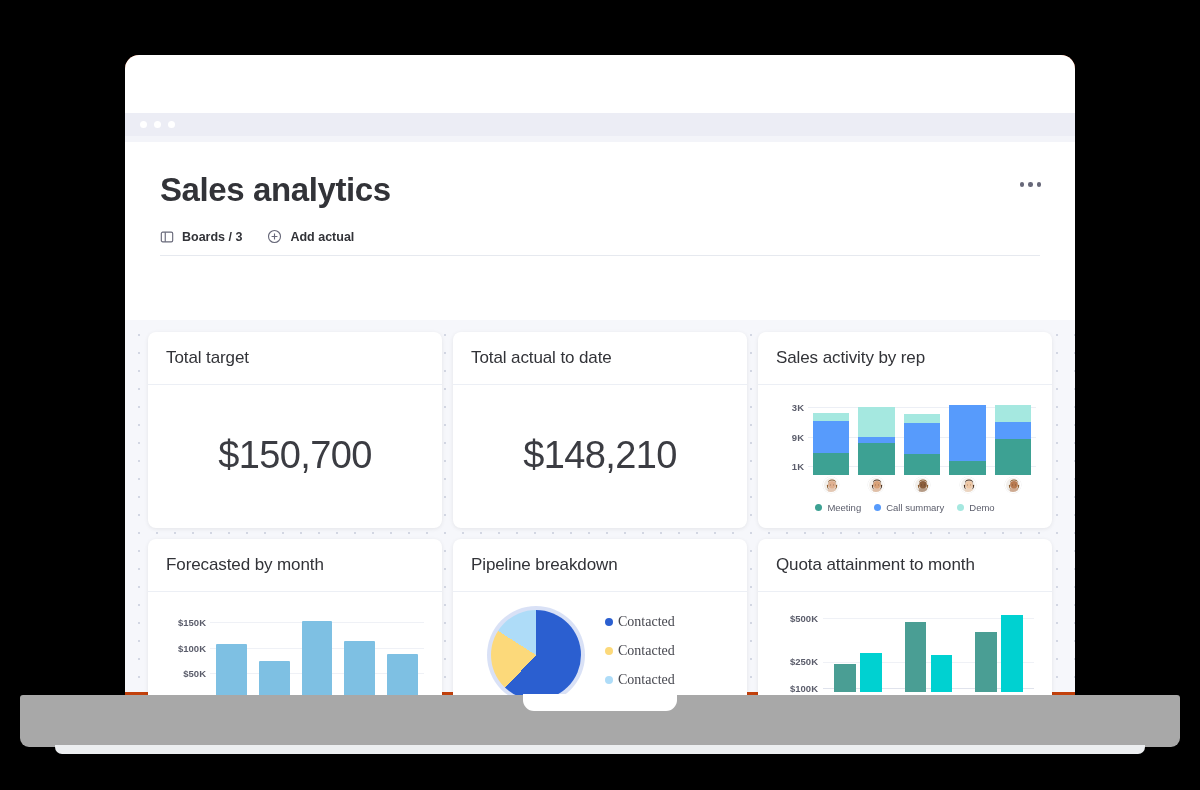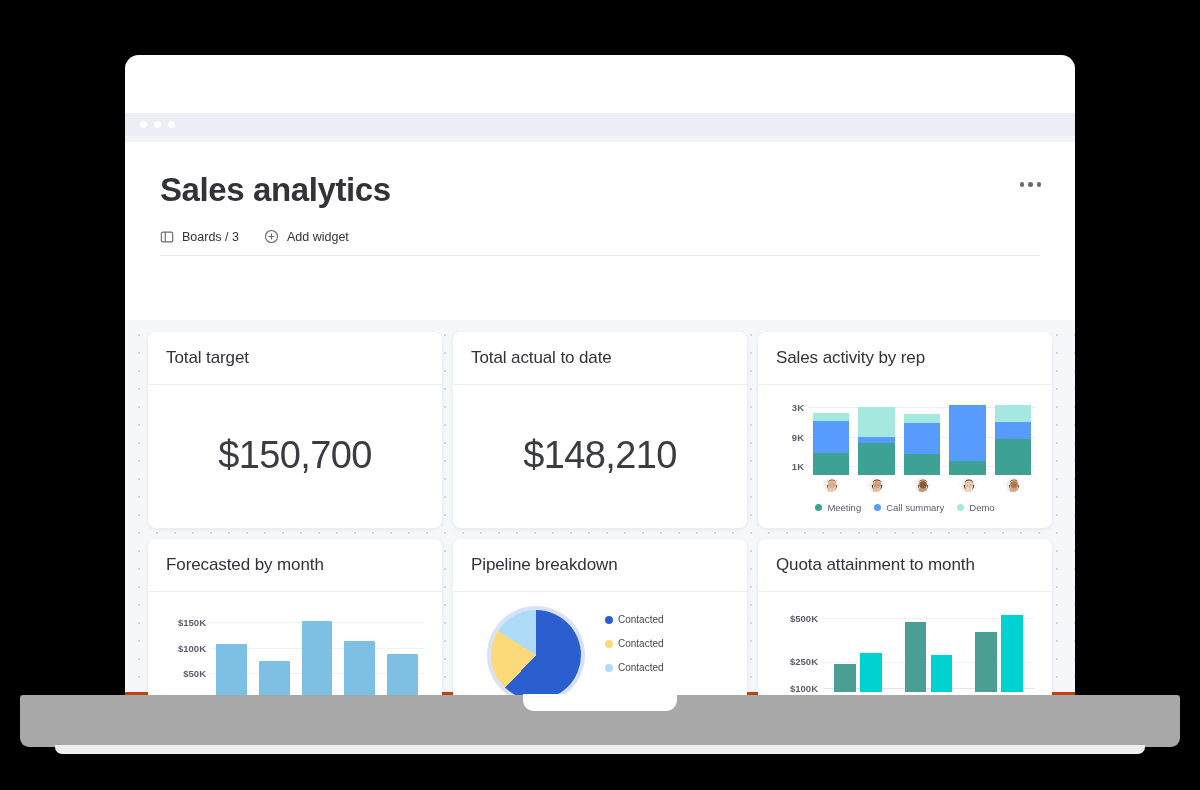--- a/index.html
+++ b/index.html
@@ -81,21 +81,21 @@
   }
   .more-dot { width: 4.5px; height: 4.5px; border-radius: 50%; background: #676879; }
 
   #subnav {
     display: flex; align-items: center; gap: 25px;
     margin-top: 21px; padding-bottom: 11px;
     border-bottom: 1px solid #e6e9ef;
   }
   .subnav-item {
     display: flex; align-items: center; gap: 8px;
-    font-size: 12.5px; font-weight: 400; color: #323338; cursor: pointer;
+    font-size: 12.5px; font-weight: 700; color: #323338; cursor: pointer;
   }
   .subnav-ico { display: flex; align-items: center; justify-content: center; }
 
   
   #dashboard-canvas {
     position: absolute; left: 0; top: 178px;
     width: 950px; height: 372px;
     background-color: #f6f7fb;
     background-image: radial-gradient(#d3d7e3 1px, transparent 1.1px);
     background-size: 18px 18px;
@@ -169,21 +169,21 @@
   #pie-wrap { position: absolute; left: 28px; top: 12px; width: 90px; height: 90px; }
   #pie-halo {
     position: absolute; inset: -4px; border-radius: 50%;
     background: #b9c9ef; opacity: .55;
   }
   #pie { position: absolute; inset: 0; border-radius: 50%; }
   #pie-legend {
     position: absolute; left: 142px; top: 16px;
     display: flex; flex-direction: column; gap: 13px;
   }
-  #pie-legend .legend-label { font-size: 10px; color: #46474f; }
+  #pie-legend .legend-label { font-size: 14px; color: #46474f; font-family: Liberation Serif, serif; }
   #pie-legend .legend-dot { width: 8px; height: 8px; }
 </style>
 </head>
 <body>
 
 <div id="laptop-mockup">
 
   <div id="laptop-screen-bezel">
 
     <div id="browser-chrome">
@@ -217,21 +217,21 @@
             <span>Boards / 3</span>
           </div>
           <div class="subnav-item">
             <span class="subnav-ico">
               <svg width="15" height="15" viewBox="0 0 16 16">
                 <circle cx="8" cy="8" r="6.4" fill="none" stroke="#676879" stroke-width="1.2"></circle>
                 <line x1="8" y1="4.9" x2="8" y2="11.1" stroke="#676879" stroke-width="1.2"></line>
                 <line x1="4.9" y1="8" x2="11.1" y2="8" stroke="#676879" stroke-width="1.2"></line>
               </svg>
             </span>
-            <span>Add widget</span>
+            <span>Add actual</span>
           </div>
         </div>
       </div>
 
       <div id="dashboard-canvas">
         <div id="widget-grid">
 
           <div class="widget-card">
             <div class="widget-header">Total target</div>
             <div class="widget-body kpi-body">

